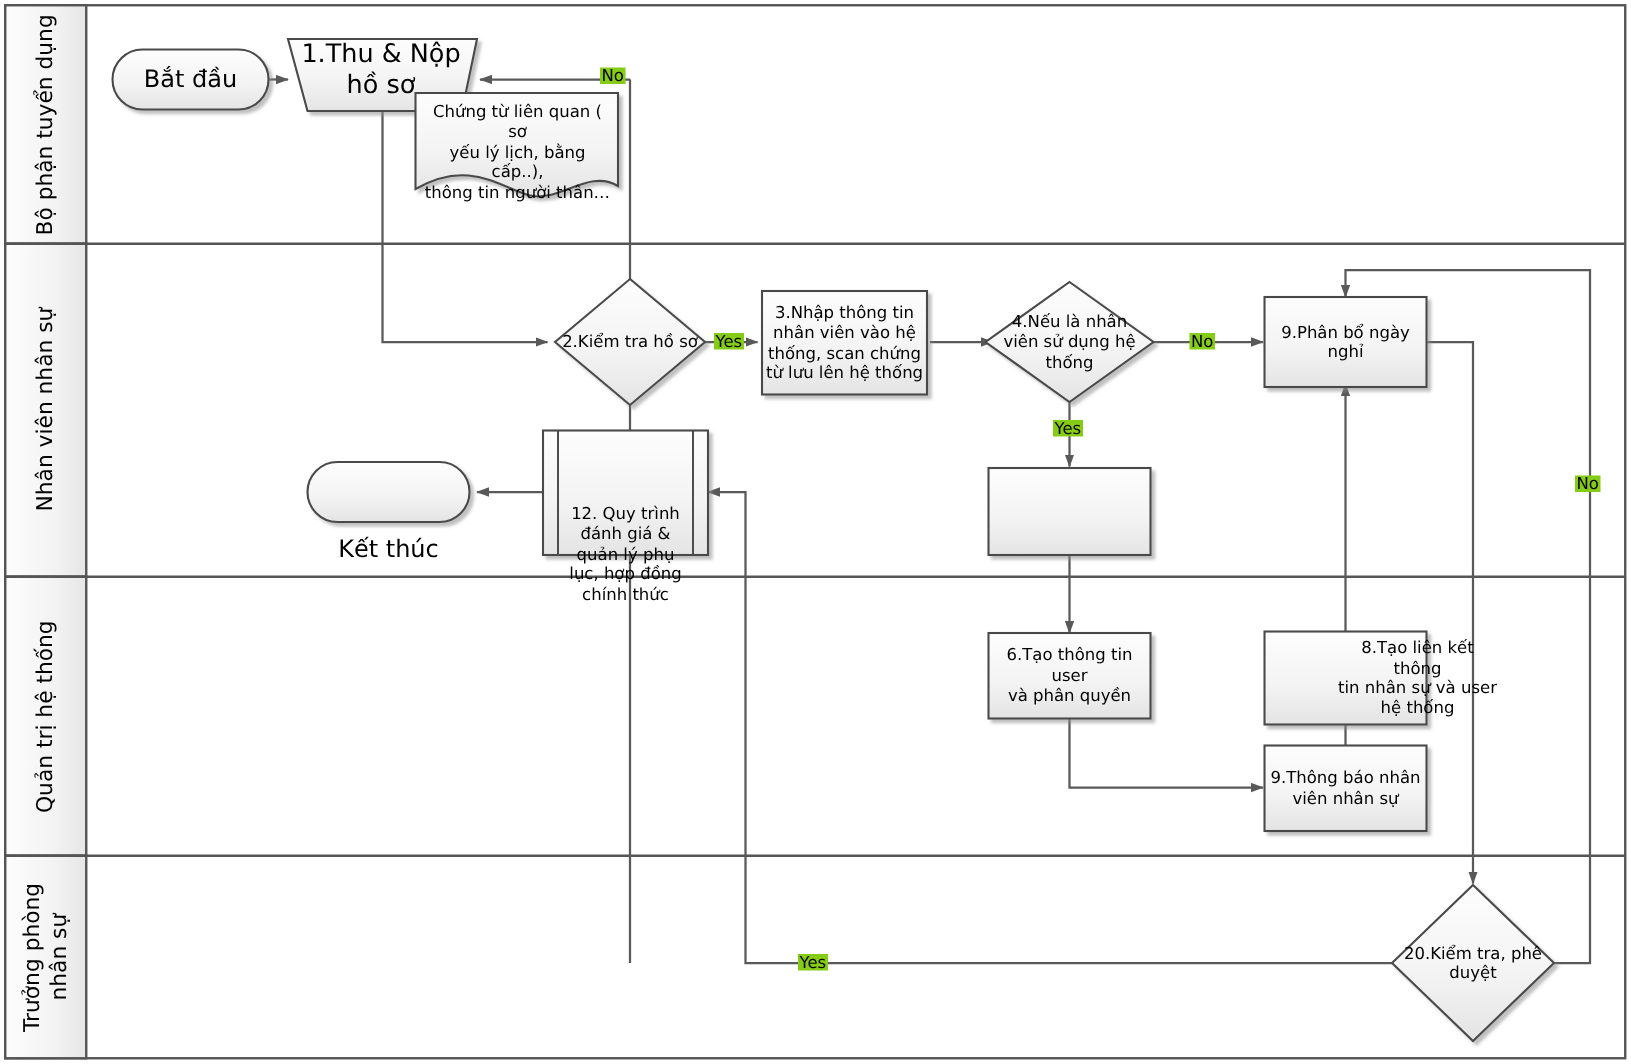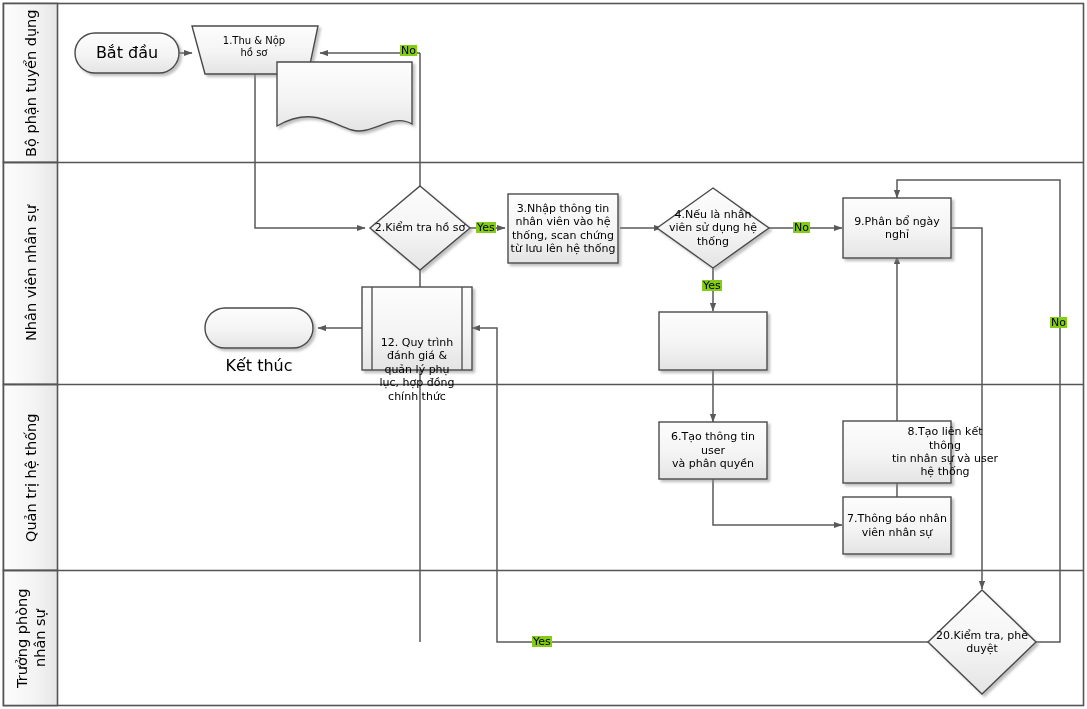--- a/index.html
+++ b/index.html
@@ -51,21 +51,21 @@
   .edge-label {
     position: absolute;
     color: #000000;
     font-size: 11px;
     background: #84cc16;
     padding: 0 1px;
     line-height: 1;
     white-space: nowrap;
   }
   .f11 { font-size: 11px; }
-  .f115 { font-size: 10px; }
+  .f115 { font-size: 17px; }
   .f12 { font-size: 16px; }
 </style>
 </head>
 <body>
 
 <div id="canvas">
 
   <svg id="svg-layer" viewBox="0 0 1087 709" xmlns="http://www.w3.org/2000/svg">
     <defs>
       <linearGradient id="shadeV" x1="0" y1="0" x2="0" y2="1">
@@ -196,37 +196,40 @@
   <div class="lane-title" style="left:4px; top:163px; width:54px; height:221px;">Nhân viên nhân sự</div>
   <div class="lane-title" style="left:4px; top:385px; width:54px; height:185px;">Quản trị hệ thống</div>
   <div class="lane-title" style="left:4px; top:571px; width:54px; height:134px;">Trưởng phòng
 nhân sự</div>
 
   <div class="node-label f12" style="left:75px; top:33px; width:104px; height:40px;">Bắt đầu</div>
 
   <div class="node-label f115" style="left:198px; top:28px; width:112px; height:38px;">1.Thu &amp; Nộp
 hồ sơ</div>
 
+  <div class="node-label f11" style="left:281px; top:64px; width:128px; height:52px; align-items:flex-start; padding-top:4px;">Chứng từ liên quan ( sơ
+yếu lý lịch, bằng cấp..),
+thông tin người thân…</div>
 
   <div class="node-label f11" style="left:370px; top:214px; width:100px; height:28px;">2.Kiểm tra hồ sơ</div>
 
   <div class="node-label f11" style="left:509px; top:195px; width:108px; height:67px;">3.Nhập thông tin
 nhân viên vào hệ
 thống, scan chứng
 từ lưu lên hệ thống</div>
 
   <div class="node-label f11" style="left:659px; top:200px; width:108px; height:56px;">4.Nếu là nhân
 viên sử dụng hệ
 thống</div>
 
 
   <div class="node-label f11" style="left:660px; top:423px; width:106px; height:55px;">6.Tạo thông tin user
 và phân quyền</div>
 
-  <div class="node-label f11" style="left:844px; top:498px; width:106px; height:55px;">7.Thông báo nhân
+  <div class="node-label f11" style="left:844px; top:498px; width:106px; height:55px;">9.Thông báo nhân
 viên nhân sự</div>
 
   <div class="node-label f11" style="left:844px; top:422px; width:106px; height:60px;margin-left:48px;">8.Tạo liên kết thông
 tin nhân sự và user
 hệ thống</div>
 
   <div class="node-label f11" style="left:844px; top:199px; width:106px; height:58px;">9.Phân bổ ngày nghỉ</div>
 
   <div class="node-label f11" style="left:932px; top:616px; width:100px; height:52px;">20.Kiểm tra, phê
 duyệt</div>

